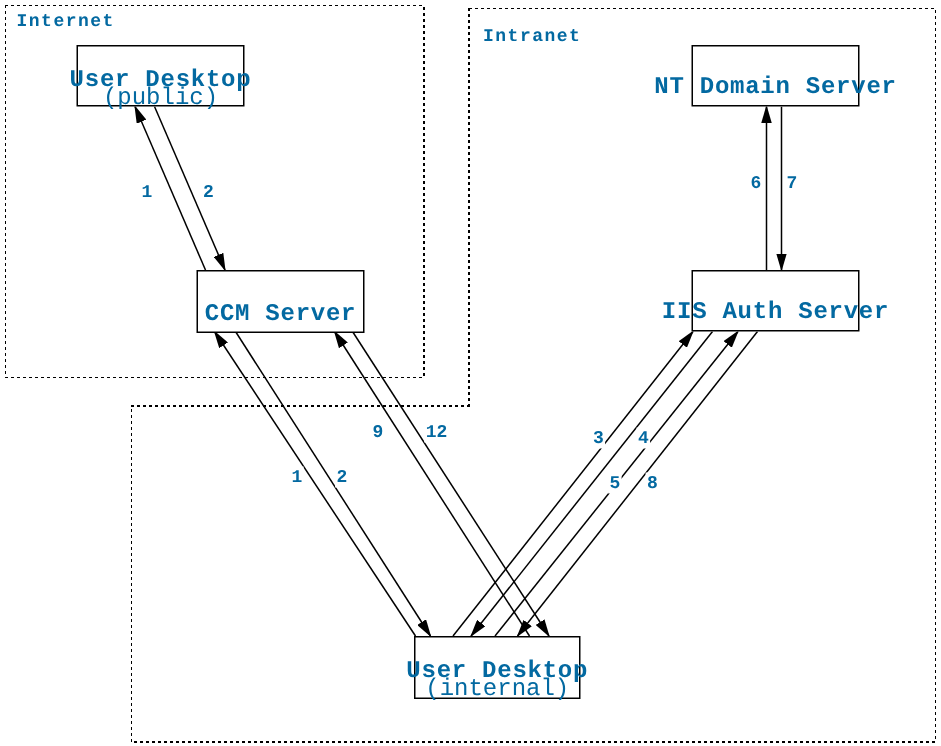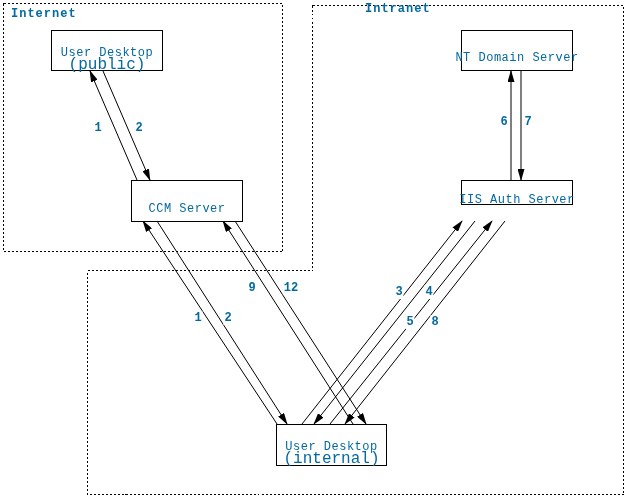--- a/index.html
+++ b/index.html
@@ -21,22 +21,22 @@
     box-sizing: border-box;
     border: 1px solid #000000;
     background: #ffffff;
     display: flex;
     flex-direction: column;
     align-items: center;
     justify-content: center;
     text-align: center;
   }
   .node-title {
-    font-size: 12px;
-    font-weight: normal;
+    font-size: 16px;
+    font-weight: bold;
     line-height: 13px;
     white-space: nowrap;
     letter-spacing: 0.5px;
     margin-top: 16px;
   }
   .node-sub {
     font-size: 16px;
     font-weight: normal;
     line-height: 11px;
     white-space: nowrap;
@@ -85,36 +85,36 @@
     <line x1="302" y1="424" x2="462" y2="221" stroke-width="1" marker-end="url(#ah)"></line>
     <line x1="475" y1="221" x2="314" y2="424" stroke-width="1" marker-end="url(#ah)"></line>
     <line x1="330" y1="424" x2="492" y2="221" stroke-width="1" marker-end="url(#ah)"></line>
     <line x1="505" y1="221" x2="345" y2="424" stroke-width="1" marker-end="url(#ah)"></line>
 
     <line x1="511" y1="180" x2="511" y2="71" stroke-width="1" marker-end="url(#ah)"></line>
     <line x1="521" y1="71" x2="521" y2="180" stroke-width="1" marker-end="url(#ah)"></line>
   </svg>
 
   <span class="zone-label" style="left:11px; top:7px;">Internet</span>
-  <span class="zone-label" style="left:322px; top:2px;margin-left:43px;">Intranet</span>
+  <span class="zone-label" style="left:322px; top:17px;">Intranet</span>
 
   <div class="node" style="left:51px; top:30px; width:112px; height:41px;">
     <span class="node-title">User Desktop</span>
     <span class="node-sub">(public)</span>
   </div>
 
   <div class="node" style="left:461px; top:30px; width:112px; height:41px;">
     <span class="node-title">NT Domain Server</span>
   </div>
 
   <div class="node" style="left:131px; top:180px; width:112px; height:42px;">
     <span class="node-title">CCM Server</span>
   </div>
 
-  <div class="node" style="left:461px; top:180px; width:112px; height:25px;">
+  <div class="node" style="left:461px; top:180px; width:112px; height:41px;">
     <span class="node-title">IIS Auth Server</span>
   </div>
 
   <div class="node" style="left:276px; top:424px; width:111px; height:42px;">
     <span class="node-title">User Desktop</span>
     <span class="node-sub">(internal)</span>
   </div>
 
   <span class="edge-num" style="left:98px;  top:128px;">1</span>
   <span class="edge-num" style="left:139px; top:128px;">2</span>

